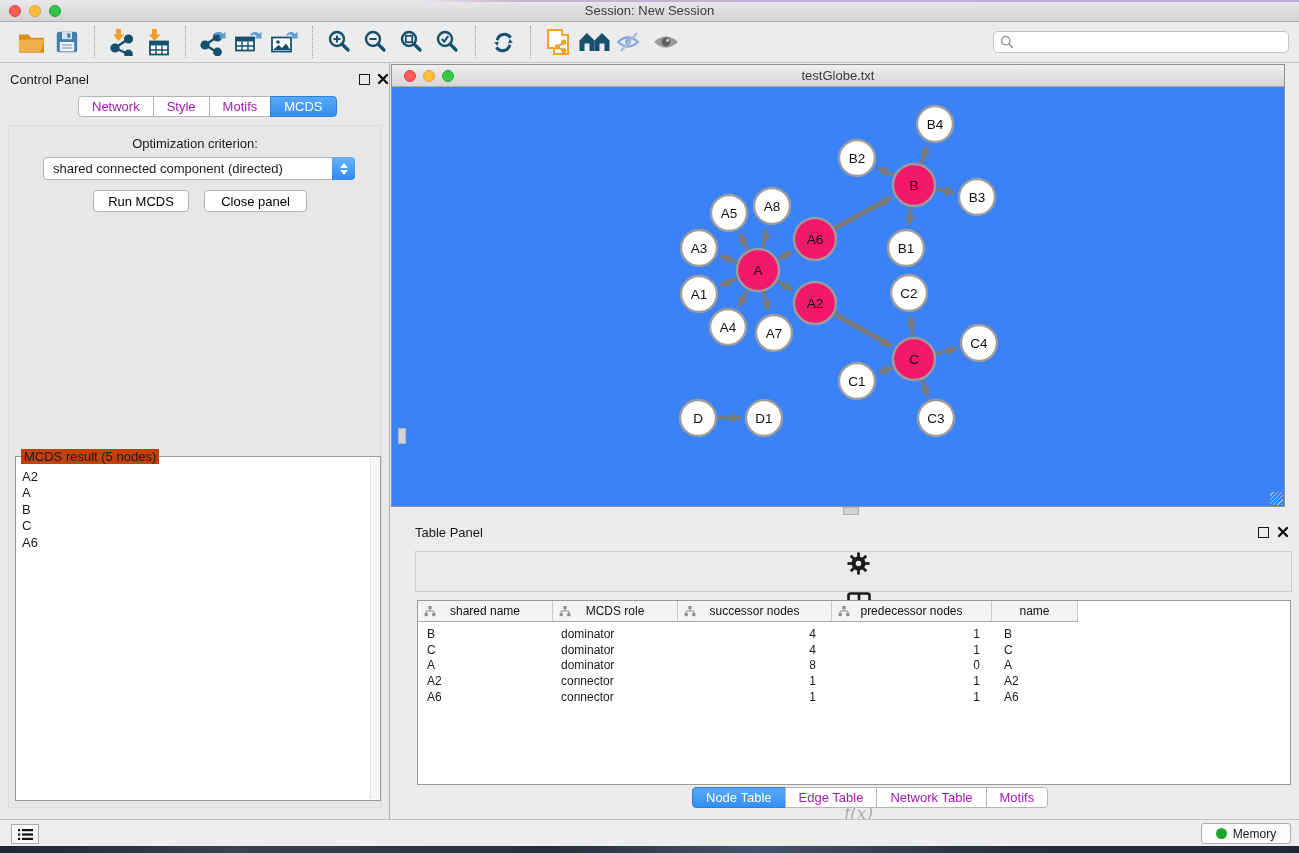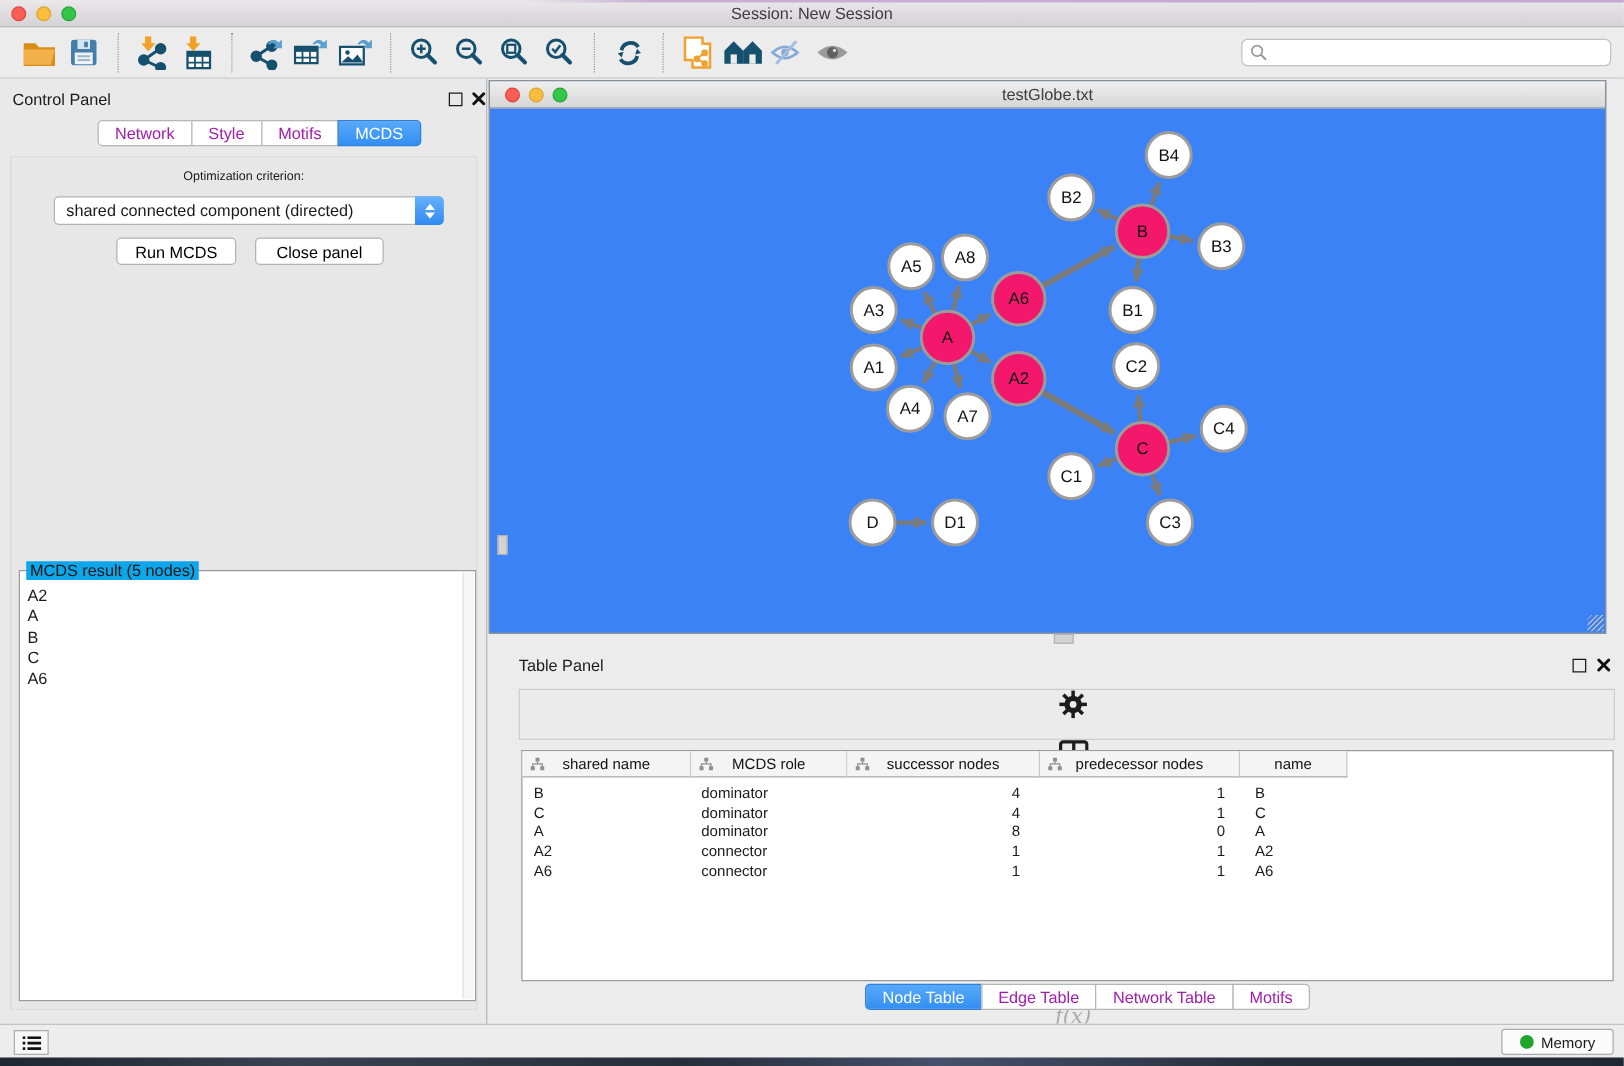--- a/index.html
+++ b/index.html
@@ -48,36 +48,36 @@
   .cp-x { left:377px; top:10px; }
   .seg-tabs { display:flex; }
   .seg { height:21px; padding:0 13px; font-size:13px; line-height:19px;
     background:#FFF; border:1px solid #B5B5B5; margin-left:-1px; color:#a21caf; }
   .seg:first-child { border-radius:4px 0 0 4px; margin-left:0; }
   .seg:last-child { border-radius:0 4px 4px 0; }
   .seg.sel { background:linear-gradient(#58A9F9,#338FF3); border-color:#2F7FDC; color:#FFF; }
   .cp-tabs { position:absolute; left:78px; top:33px; }
   .cp-body { position:absolute; left:8px; top:62px; width:374px; height:683px;
     background:#E7E7E7; border:1px solid #DCDCDC; }
-  .opt-label { position:absolute; left:0; right:0; top:10px; text-align:center; font-size:10px; }
+  .opt-label { position:absolute; left:0; right:0; top:10px; text-align:center; font-size:13px; }
   .dropdown { position:absolute; left:34px; top:31px; width:312px; height:23px;
     background:#FFF; border:1px solid #B3B3B3; border-radius:4px;
     font-size:13px; line-height:21px; padding-left:9px; }
   .dd-cap { position:absolute; right:-1px; top:-1px; width:23px; height:23px;
     background:linear-gradient(#66B1FA,#2E8AF2); border-radius:0 4px 4px 0;
     display:flex; flex-direction:column; align-items:center; justify-content:center; gap:2px; }
   .dd-up   { width:0; height:0; border-left:4px solid transparent; border-right:4px solid transparent; border-bottom:5px solid #FFF; }
   .dd-down { width:0; height:0; border-left:4px solid transparent; border-right:4px solid transparent; border-top:5px solid #FFF; }
   .cp-btn { position:absolute; height:22px; background:#FFF; border:1px solid #B3B3B3;
     border-radius:4px; font-size:13px; font-family:"Liberation Sans",sans-serif; }
   .run-btn { left:84px; top:64px; width:96px; }
   .closep-btn { left:195px; top:64px; width:103px; }
   .result-box { position:absolute; left:6px; top:330px; width:366px; height:345px;
     border:1px solid #9A9A9A; background:#FFF; }
-  .result-legend { position:absolute; left:5px; top:-8px; background:#0ea5e9;
+  .result-legend { position:absolute; left:5px; top:-8px; background:#c2410c;
     padding:0 3px; font-size:13px; }
   .result-list { position:absolute; left:2px; top:12px; right:12px; bottom:2px;
     font-size:13px; line-height:16.4px; padding-left:4px; overflow:hidden; }
   .result-scroll { position:absolute; right:1px; top:1px; bottom:1px; width:9px;
     background:#F6F6F6; border-left:1px solid #E2E2E2; }
   
   .right-bg { position:absolute; left:390px; top:63px; width:909px; height:757px; background:#ECECEC; }
   .net-window { position:absolute; left:391px; top:64px; width:894px; height:443px;
     background:#3b82f6; border:1px solid #8F8F8F; }
   .nw-titlebar { position:absolute; left:0; top:0; right:0; height:22px;

